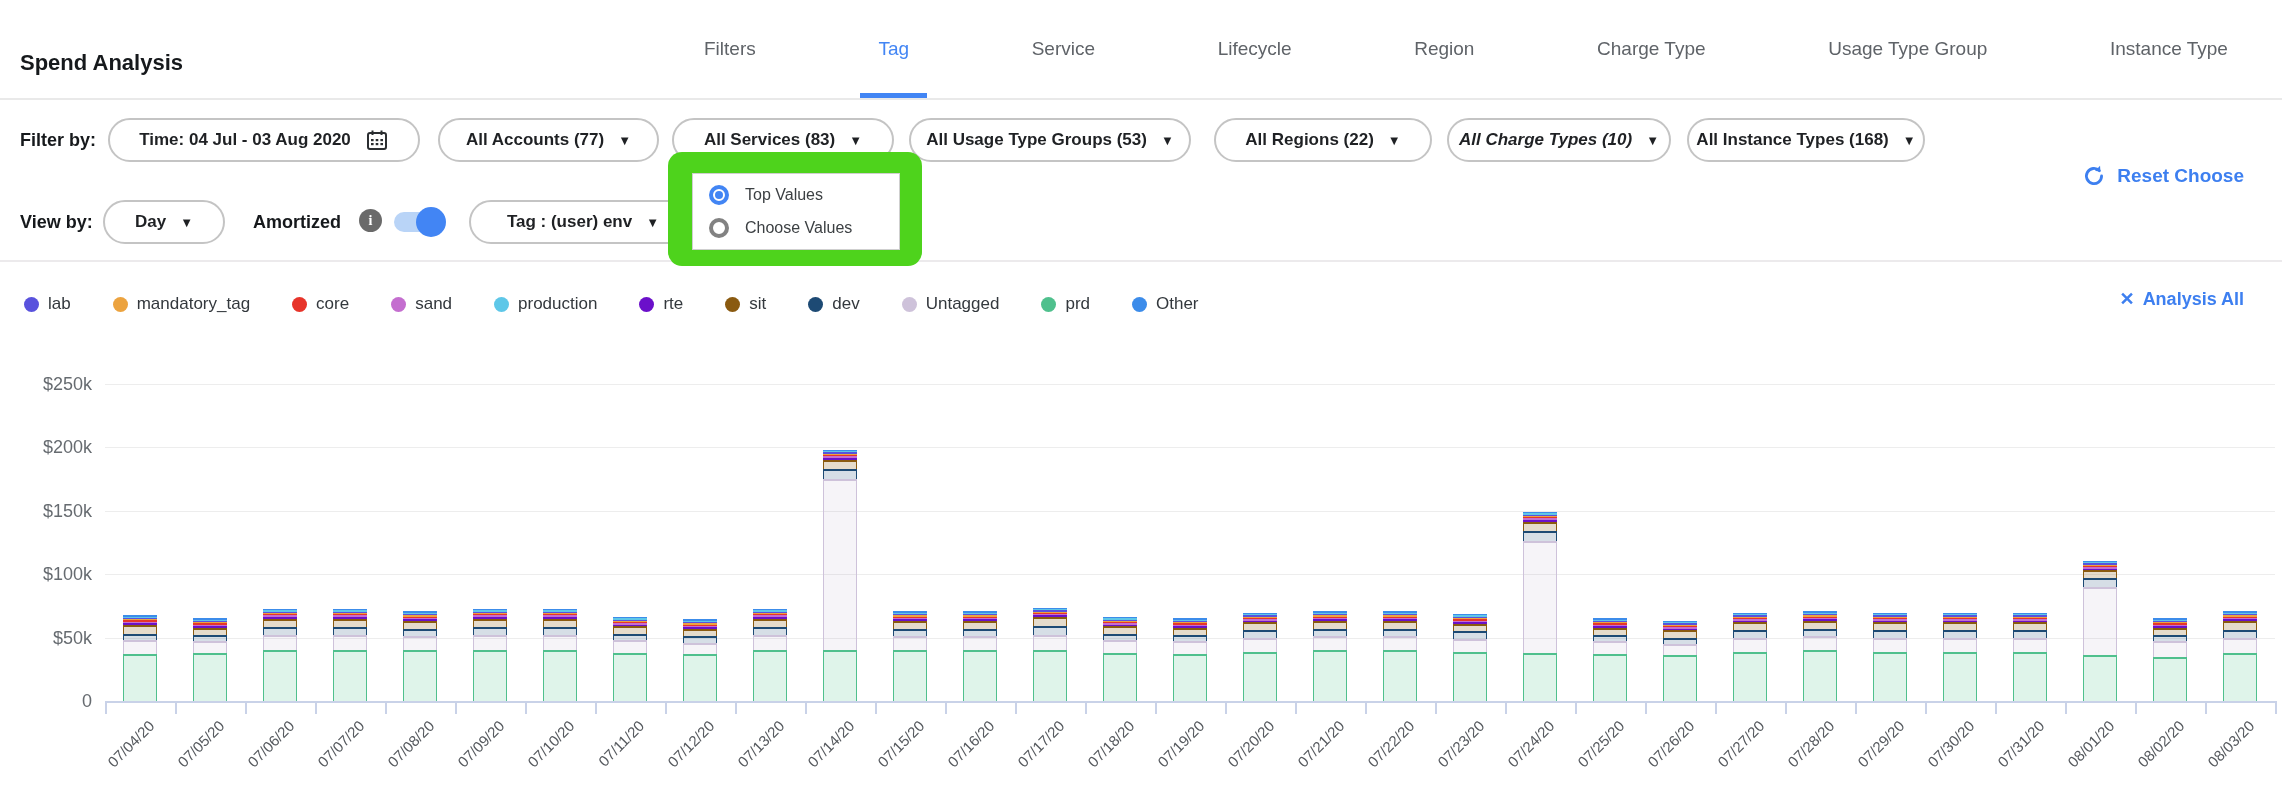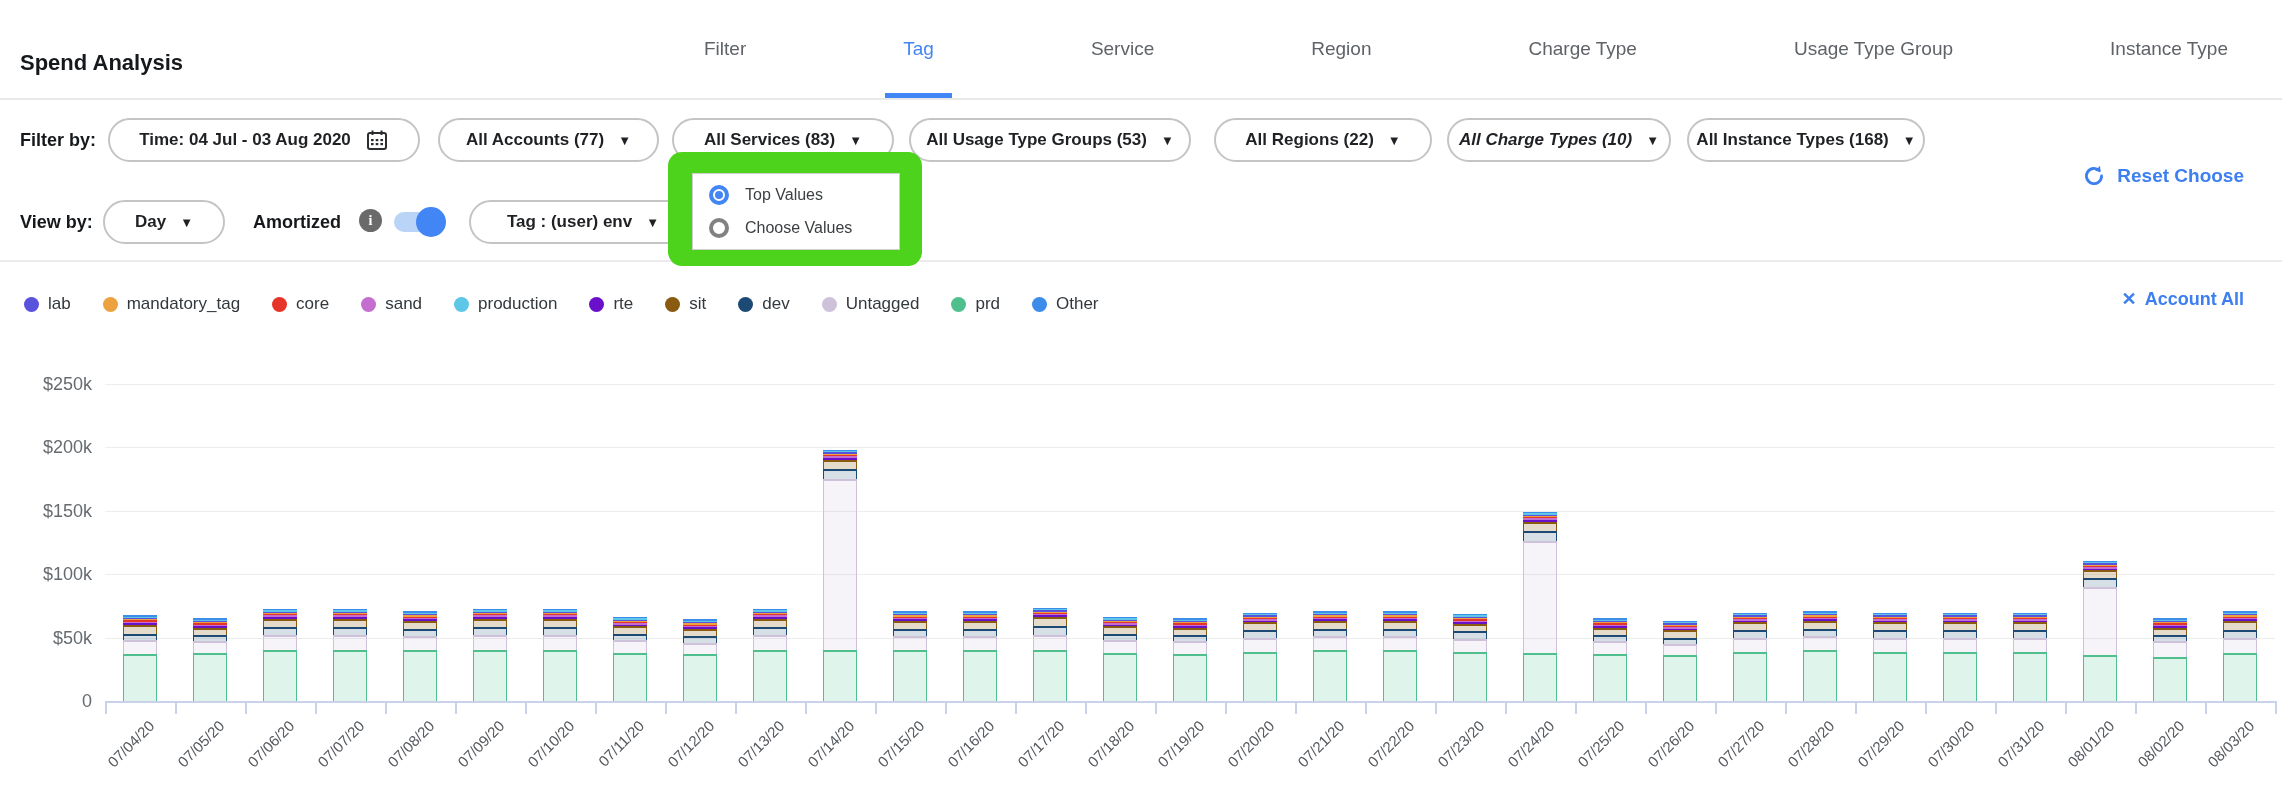--- a/index.html
+++ b/index.html
@@ -43,21 +43,21 @@
   .radio-row { display:flex; align-items:center; gap:16px; cursor:pointer; }
   .radio { width:20px; height:20px; border-radius:50%; background:#fff; }
   .radio.sel { border:4px solid #4285f4; position:relative; }
   .radio.sel::after { content:""; position:absolute; left:2px; top:2px; width:8px; height:8px;
     border-radius:50%; background:#4285f4; }
   .radio.unsel { border:4px solid #828282; }
   .radio-label { font-size:16px; color:#3c4043; }
 
   
   .legend { position:absolute; left:24px; top:282px; right:260px; display:flex; align-items:center;
-    gap:32px; height:44px; flex-wrap:nowrap; }
+    gap:42px; height:44px; flex-wrap:nowrap; }
   .legend-item { display:flex; align-items:center; gap:9px; cursor:pointer; }
   .legend-dot { width:15px; height:15px; border-radius:50%; }
   .legend-label { font-size:17px; color:#33383d; }
   .unselect-link { position:absolute; right:38px; top:288px; display:flex; align-items:center; gap:8px;
     color:#3d7ff0; font-size:18px; font-weight:bold; cursor:pointer; }
   .x-glyph { font-size:18px; font-weight:bold; }
 
   
   #chart { position:absolute; left:0; top:340px; width:2282px; height:472px; }
   .gridline { position:absolute; left:105px; width:2170px; height:1px; background:#ededed; }
@@ -68,23 +68,24 @@
   .seg { width:100%; }
   .xlab { position:absolute; font-size:15px; color:#55595e; white-space:nowrap;
     transform:rotate(-45deg); transform-origin:top right; }
 </style>
 </head>
 <body>
 
 <div class="header">
   <div class="page-title">Spend Analysis</div>
   <div class="tabs" id="tabs">
-      <div class="tab">Filter</div>
+      <div class="tab">Filters</div>
       <div class="tab active">Tag</div>
       <div class="tab">Service</div>
+      <div class="tab">Lifecycle</div>
       <div class="tab">Region</div>
       <div class="tab">Charge Type</div>
       <div class="tab">Usage Type Group</div>
       <div class="tab">Instance Type</div>
     </div>
 </div>
 
 <div>
   <div class="row-label" style="left:20px; top:130px;">Filter by:</div>
 
@@ -220,21 +221,21 @@
       <span class="legend-dot" style="background: rgb(79, 192, 141);"></span>
       <span class="legend-label">prd</span>
     </div>
     <div class="legend-item">
       <span class="legend-dot" style="background: rgb(60, 140, 234);"></span>
       <span class="legend-label">Other</span>
     </div>
   </div>
 <div class="unselect-link">
   <span class="x-glyph">✕</span>
-  <span>Account All</span>
+  <span>Analysis All</span>
 </div>
 
 <div id="chart">
     <div class="gridline" style="top: 44px;"></div>
     <div class="ylab" style="left: 8px; top: 34px;">$250k</div>
     <div class="gridline" style="top: 107.4px;"></div>
     <div class="ylab" style="left: 8px; top: 97.4px;">$200k</div>
     <div class="gridline" style="top: 170.8px;"></div>
     <div class="ylab" style="left: 8px; top: 160.8px;">$150k</div>
     <div class="gridline" style="top: 234.2px;"></div>

